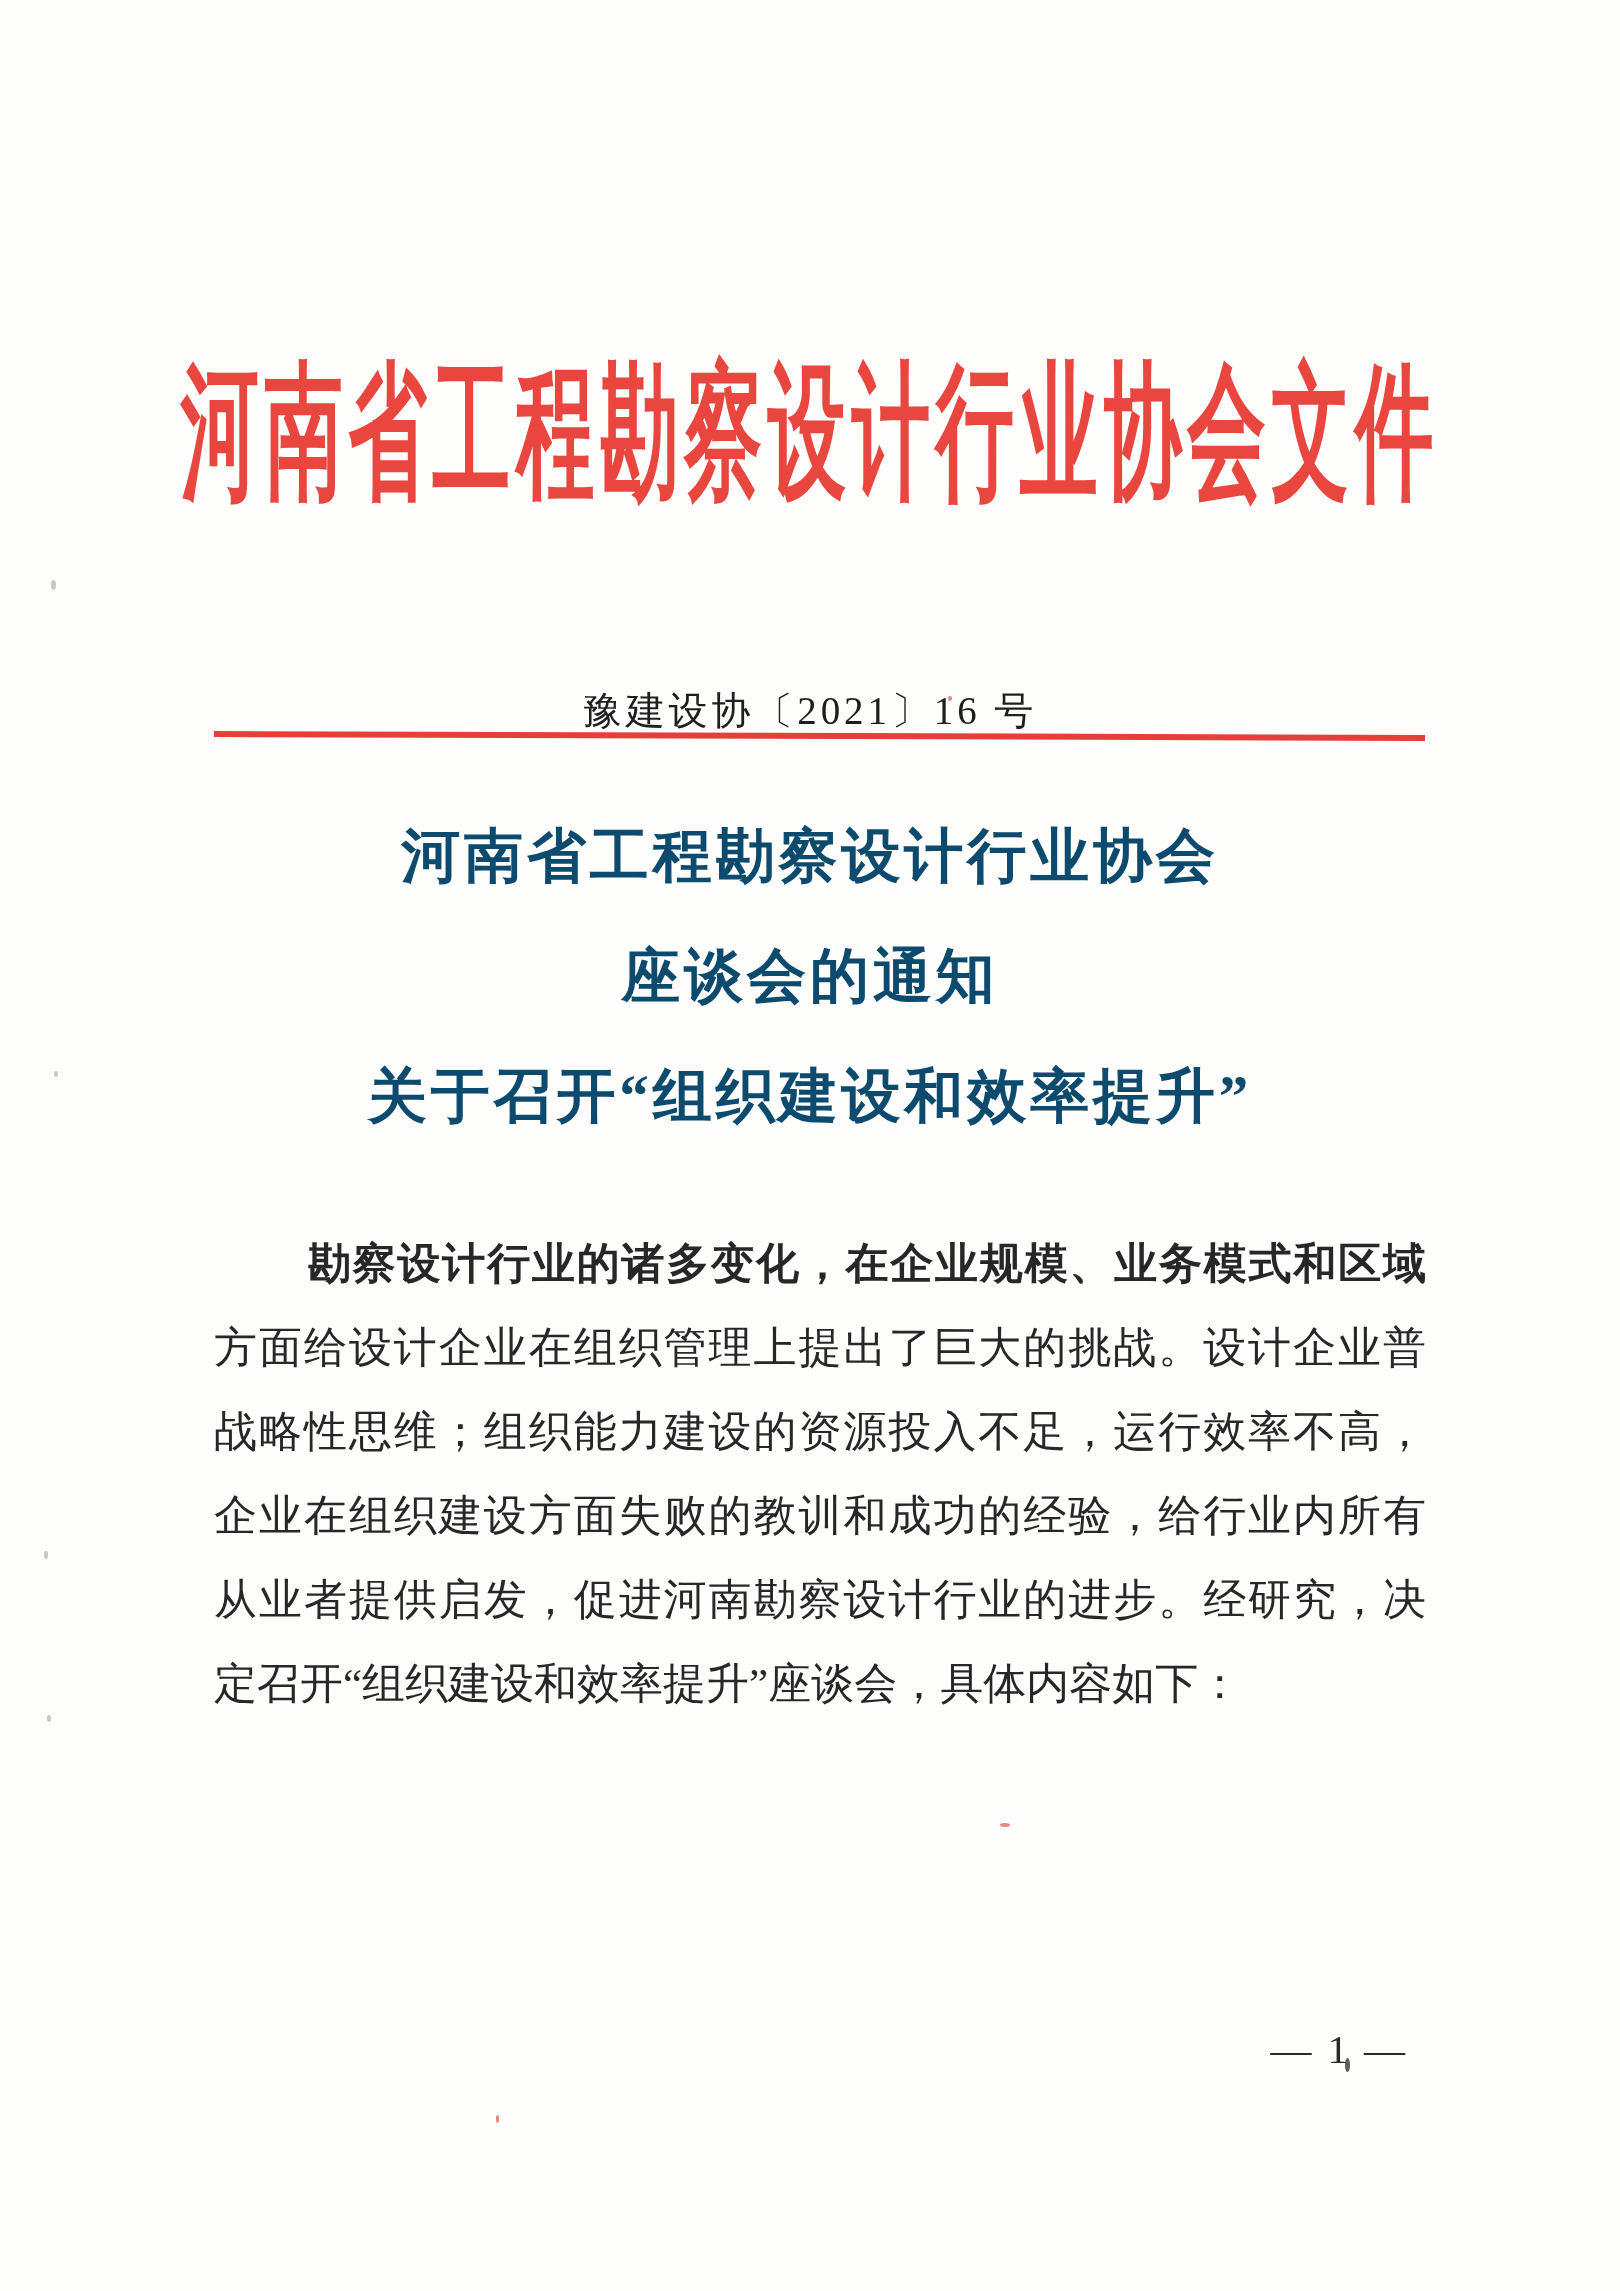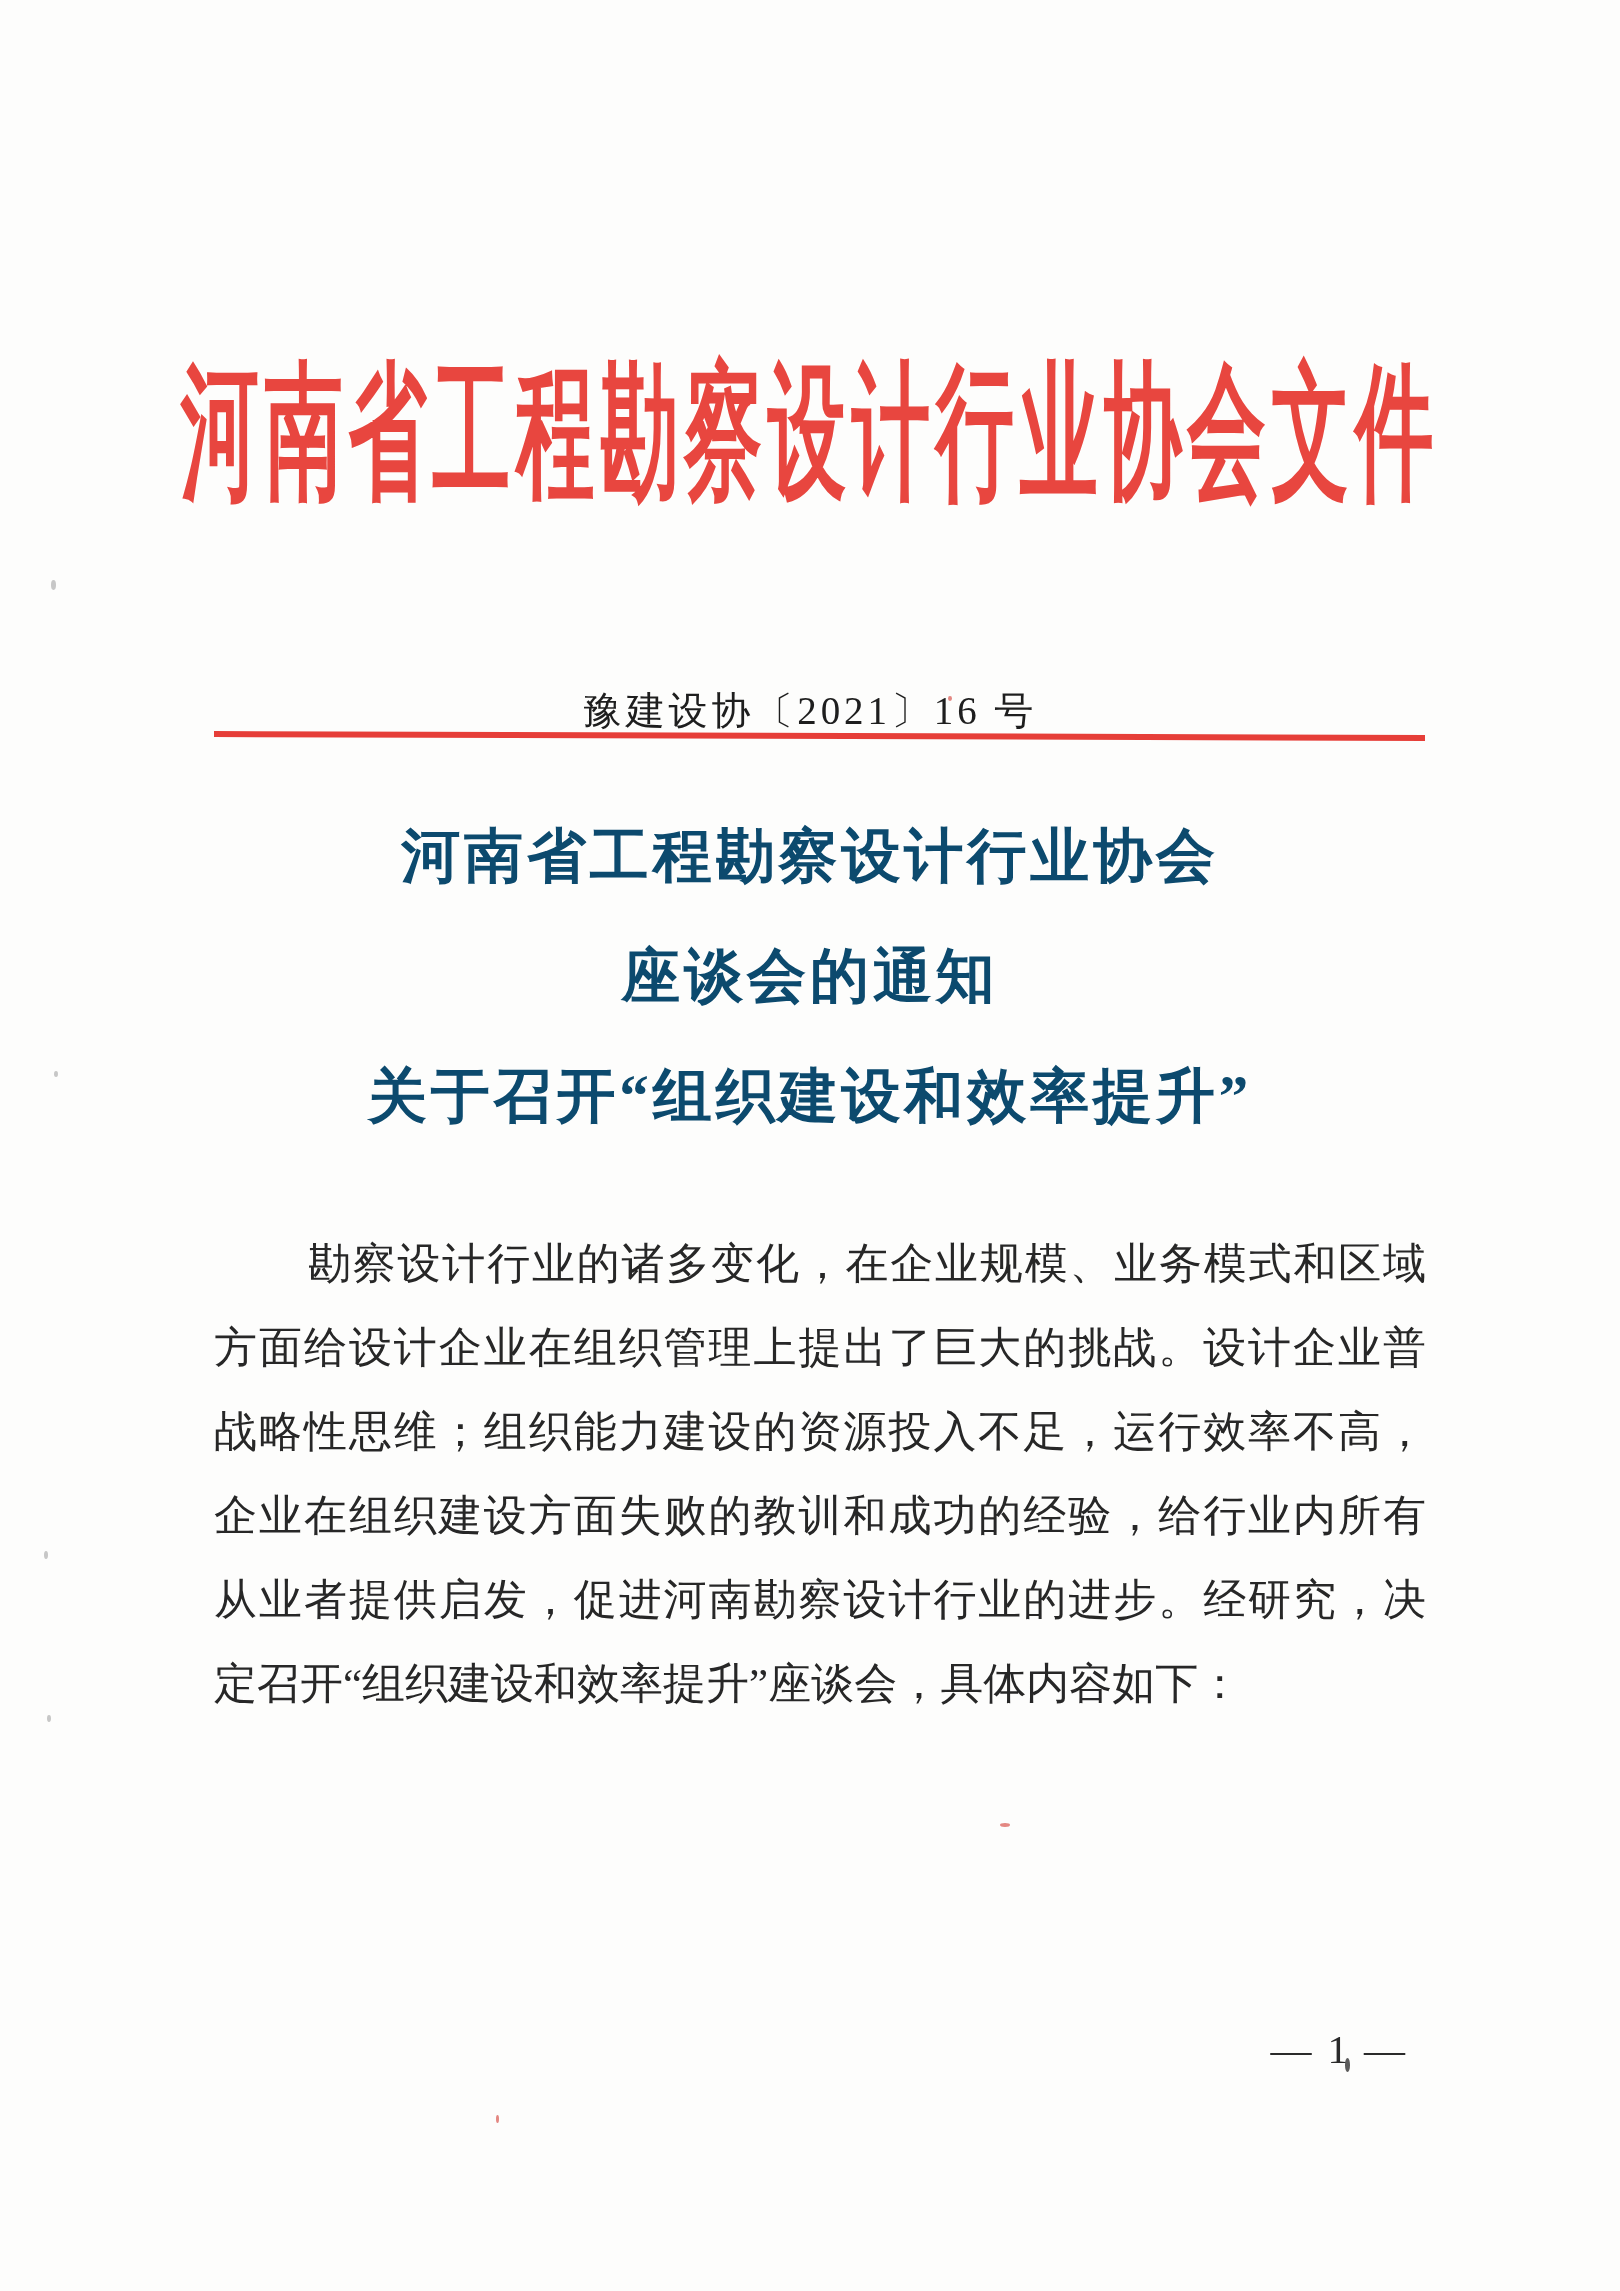--- a/index.html
+++ b/index.html
@@ -58,21 +58,21 @@
     width: 1212px;
     font-size: 43px;
     line-height: 84px;
     color: #272727;
   }
   .body-text .line { height: 84px; overflow: hidden; }
   .body-text .fill {
     text-align: justify;
     text-align-last: justify;
   }
-  .body-text .indent { text-indent: 94px; }
+  .body-text .indent { text-indent: 94px; font-weight: bold; }
   .page-number {
     position: absolute;
     top: 2025px; right: 212px;
     font-size: 41px;
     letter-spacing: 2.9px;
     color: #2a2a2a;
     white-space: nowrap;
   }
   
   .speck { position: absolute; border-radius: 50%; }

